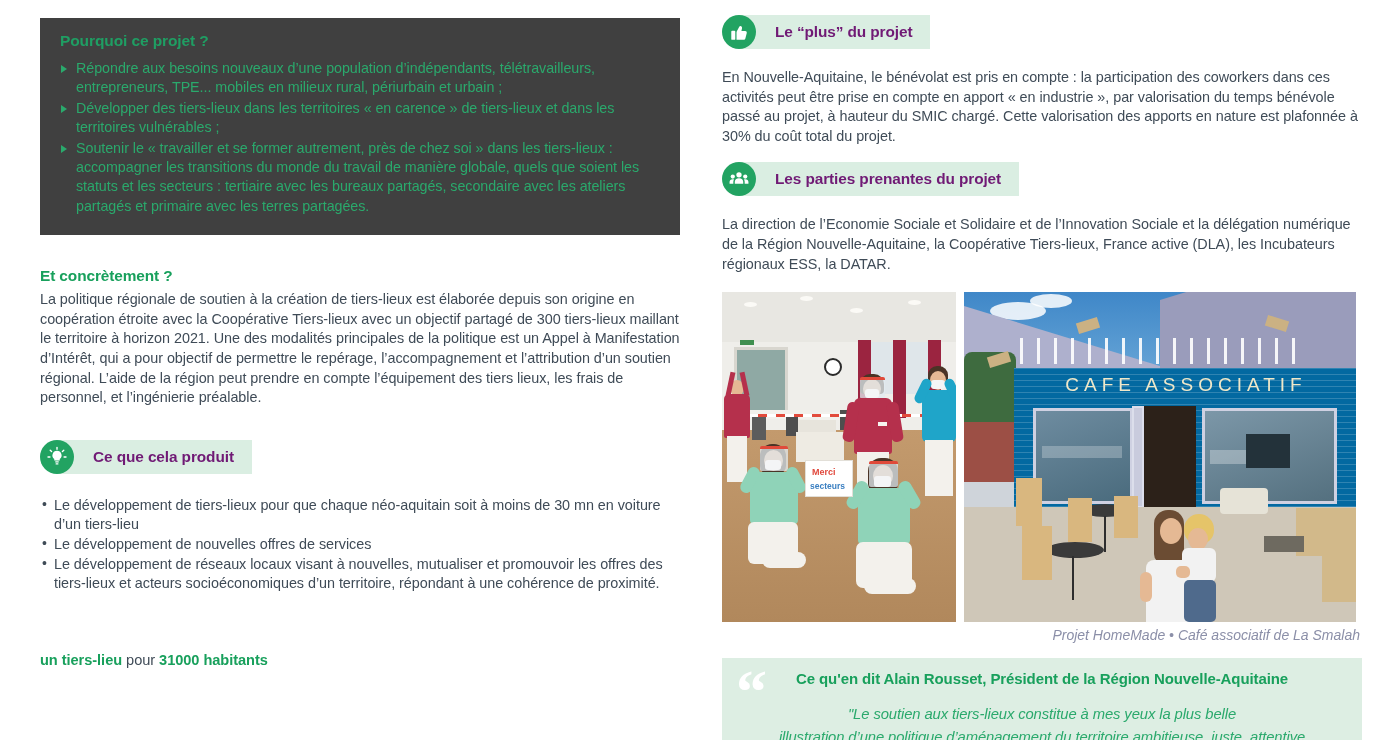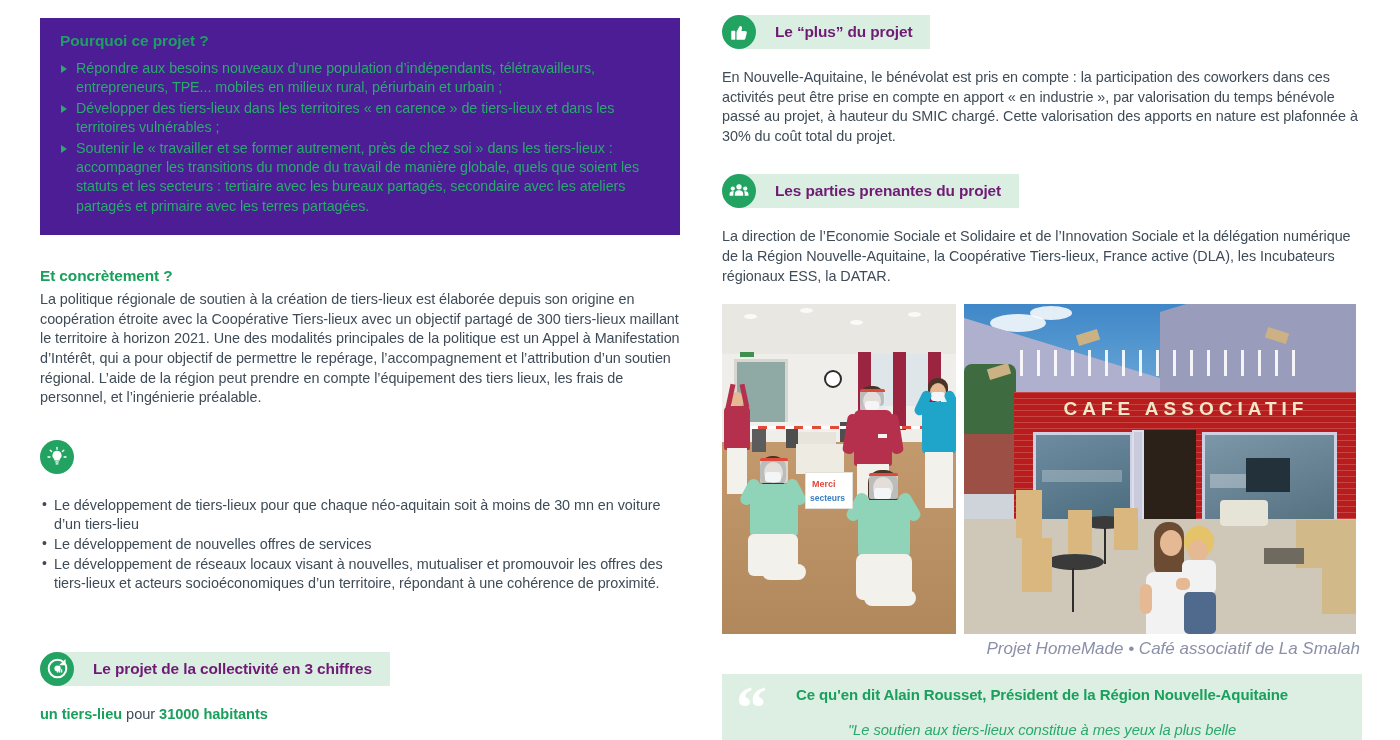--- a/index.html
+++ b/index.html
@@ -18,21 +18,21 @@
   
   .body-text {
     color: #3f4b57;
     font-size: 14.4px;
     line-height: 19.6px;
     letter-spacing: -0.05px;
   }
 
   
   .panel-green {
-    background: #4c1d95;
+    background: #404040;
     padding: 14px 20px 18px 20px;
     margin-top: 18px;
   }
   .panel-title {
     color: #1f9e63;
     font-size: 15.5px;
     font-weight: bold;
     margin-bottom: 9px;
     letter-spacing: -0.1px;
   }
@@ -128,21 +128,21 @@
   .stat b { color: #18a05c; font-weight: bold; }
 
   
   .photos { display: flex; gap: 8px; margin-top: 18px; }
   .photo { position: relative; overflow: hidden; background: #cfd4da; }
   .photo-a { width: 234px; height: 330px; }
   .photo-b { width: 392px; height: 330px; }
   .caption {
     text-align: right;
     color: #8b8fa8;
-    font-size: 17px;
+    font-size: 14px;
     font-style: italic;
     margin-top: 5px;
     padding-right: 2px;
   }
 
   
   .quote-box {
     background: #ddeee3;
     margin-top: 15px;
     padding: 12px 16px 16px 16px;
@@ -209,22 +209,22 @@
   .hair    { background:#4a3426; }
 
   
   .pb-sky    { position:absolute; left:0; top:0; width:100%; height:120px;
                background:linear-gradient(#3f87c8,#79b3dd); }
   .pb-cloud  { position:absolute; background:#ffffff; border-radius:50%; opacity:.85; }
   .pb-roofL  { position:absolute; left:-20px; top:8px; width:260px; height:150px;
                background:#aeb0cd; transform:skewY(17deg); transform-origin:left top; }
   .pb-roofR  { position:absolute; left:196px; top:8px; width:250px; height:150px;
                background:#9a9cbb; transform:skewY(-17deg); transform-origin:left top; }
-  .pb-facade { position:absolute; left:50px; top:88px; width:344px; height:142px;
-               background:#b91c1c;font-weight:bold; }
+  .pb-facade { position:absolute; left:50px; top:76px; width:344px; height:142px;
+               background:#0369a1; }
   .pb-siding { position:absolute; left:0; top:0; width:100%; height:100%;
                background:repeating-linear-gradient(180deg,rgba(255,255,255,.18) 0 1px,transparent 1px 6px); }
   .pb-signtxt{ position:absolute; left:0; top:6px; width:100%; text-align:center;
                color:#f0e8c9; font-size:19px; letter-spacing:5px;
                font-family:"Liberation Sans",sans-serif; }
   .pb-glassL { position:absolute; left:19px; top:40px; width:100px; height:96px;
                background:linear-gradient(160deg,#6e8ca0,#4a6b7d); border:3px solid #cfd1e2; }
   .pb-glassR { position:absolute; left:188px; top:40px; width:135px; height:96px;
                background:linear-gradient(160deg,#7c97a8,#54707f); border:3px solid #cfd1e2; }
   .pb-doorway{ position:absolute; left:127px; top:38px; width:55px; height:102px; background:#2c2119; }
@@ -267,20 +267,23 @@
       </ul>
     </div>
 
     <div style="margin-top:32px;">
       <div class="sec-head">Et concrètement ?</div>
       <div class="body-text" style="margin-top:5px;">La politique régionale de soutien à la création de tiers-lieux est élaborée depuis son origine en coopération étroite avec la Coopérative Tiers-lieux avec un objectif partagé de 300 tiers-lieux maillant le territoire à horizon 2021. Une des modalités principales de la politique est un Appel à Manifestation d’Intérêt, qui a pour objectif de permettre le repérage, l’accompagnement et l’attribution d’un soutien régional. L’aide de la région peut prendre en compte l’équipement des tiers lieux, les frais de personnel, et l’ingénierie préalable.</div>
     </div>
 
     <div style="margin-top:32px;">
       <div class="icon-head">
+        <div class="banner">
+          <span>Ce que cela produit</span>
+        </div>
         <div class="icon-circle">
           <svg width="22" height="22" viewBox="0 0 24 24" aria-hidden="true">
             <g stroke="#ffffff" stroke-width="1.5" stroke-linecap="round">
               <line x1="12" y1="1.5" x2="12" y2="3.6"></line>
               <line x1="4.6" y1="4.6" x2="6.1" y2="6.1"></line>
               <line x1="19.4" y1="4.6" x2="17.9" y2="6.1"></line>
               <line x1="2.2" y1="12" x2="4.3" y2="12"></line>
               <line x1="21.8" y1="12" x2="19.7" y2="12"></line>
             </g>
             <path d="M12 5.2a5 5 0 0 0-3 9v1.6h6v-1.6a5 5 0 0 0-3-9z" fill="#ffffff"></path>
@@ -290,37 +293,20 @@
         </div>
       </div>
       <ul class="dot-list" style="margin-top:22px;">
         <li>Le développement de tiers-lieux pour que chaque néo-aquitain soit à moins de 30 mn en voiture d’un tiers-lieu</li>
         <li>Le développement de nouvelles offres de services</li>
         <li>Le développement de réseaux locaux visant à nouvelles, mutualiser et promouvoir les offres des tiers-lieux et acteurs socioéconomiques d’un territoire, répondant à une cohérence de proximité.</li>
       </ul>
     </div>
 
     <div style="margin-top:58px;">
-      <div class="icon-head">
-        <div class="banner">
-          <span>Le projet de la collectivité en 3 chiffres</span>
-        </div>
-        <div class="icon-circle">
-          <svg width="23" height="23" viewBox="0 0 24 24" aria-hidden="true">
-            <circle cx="12" cy="12" r="9.2" fill="none" stroke="#ffffff" stroke-width="2.1"></circle>
-            <circle cx="12" cy="12" r="3.2" fill="#ffffff"></circle>
-            <g fill="#ffffff">
-              <rect x="11.3" y="11.6" width="1.5" height="4.6"></rect>
-              <rect x="13.4" y="9.6" width="1.5" height="6.6"></rect>
-              <rect x="15.5" y="12.8" width="1.5" height="3.4"></rect>
-            </g>
-            <path d="M13.6 8.6 L20.4 2.2 L20.4 8.6 Z" fill="#ffffff"></path>
-          </svg>
-        </div>
-      </div>
 
       <div class="stat">
         <b>un tiers-lieu</b><span> pour </span><b>31000 habitants</b>
       </div>
 
     </div>
   </div>
 
   <div class="col-right">
 
@@ -332,21 +318,21 @@
         <div class="icon-circle">
           <svg width="21" height="21" viewBox="0 0 24 24" aria-hidden="true">
             <rect x="2.6" y="10" width="4.6" height="10.4" rx="1" fill="#ffffff"></rect>
             <path d="M8.6 20.4h8.1c1 0 1.8-.6 2-1.5l1.6-6.3c.3-1.1-.6-2.2-1.8-2.2h-4.3l.7-3.4c.25-1.25-.6-2.4-1.8-2.5-.5-.05-1 .25-1.2.75L9.1 10.2c-.3.65-.5 1-.5 1.7z" fill="#ffffff"></path>
           </svg>
         </div>
       </div>
       <div class="body-text" style="margin-top:19px;">En Nouvelle-Aquitaine, le bénévolat est pris en compte : la participation des coworkers dans ces activités peut être prise en compte en apport « en industrie », par valorisation du temps bénévole passé au projet, à hauteur du SMIC chargé. Cette valorisation des apports en nature est plafonnée à 30% du coût total du projet.</div>
     </div>
 
-    <div style="margin-top:28px;">
+    <div style="margin-top:16px;">
       <div class="icon-head">
         <div class="banner">
           <span>Les parties prenantes du projet</span>
         </div>
         <div class="icon-circle">
           <svg width="22" height="22" viewBox="0 0 24 24" aria-hidden="true">
             <g fill="#ffffff">
               <circle cx="12" cy="7.4" r="2.9"></circle>
               <circle cx="5.2" cy="9.4" r="2.3"></circle>
               <circle cx="18.8" cy="9.4" r="2.3"></circle>

